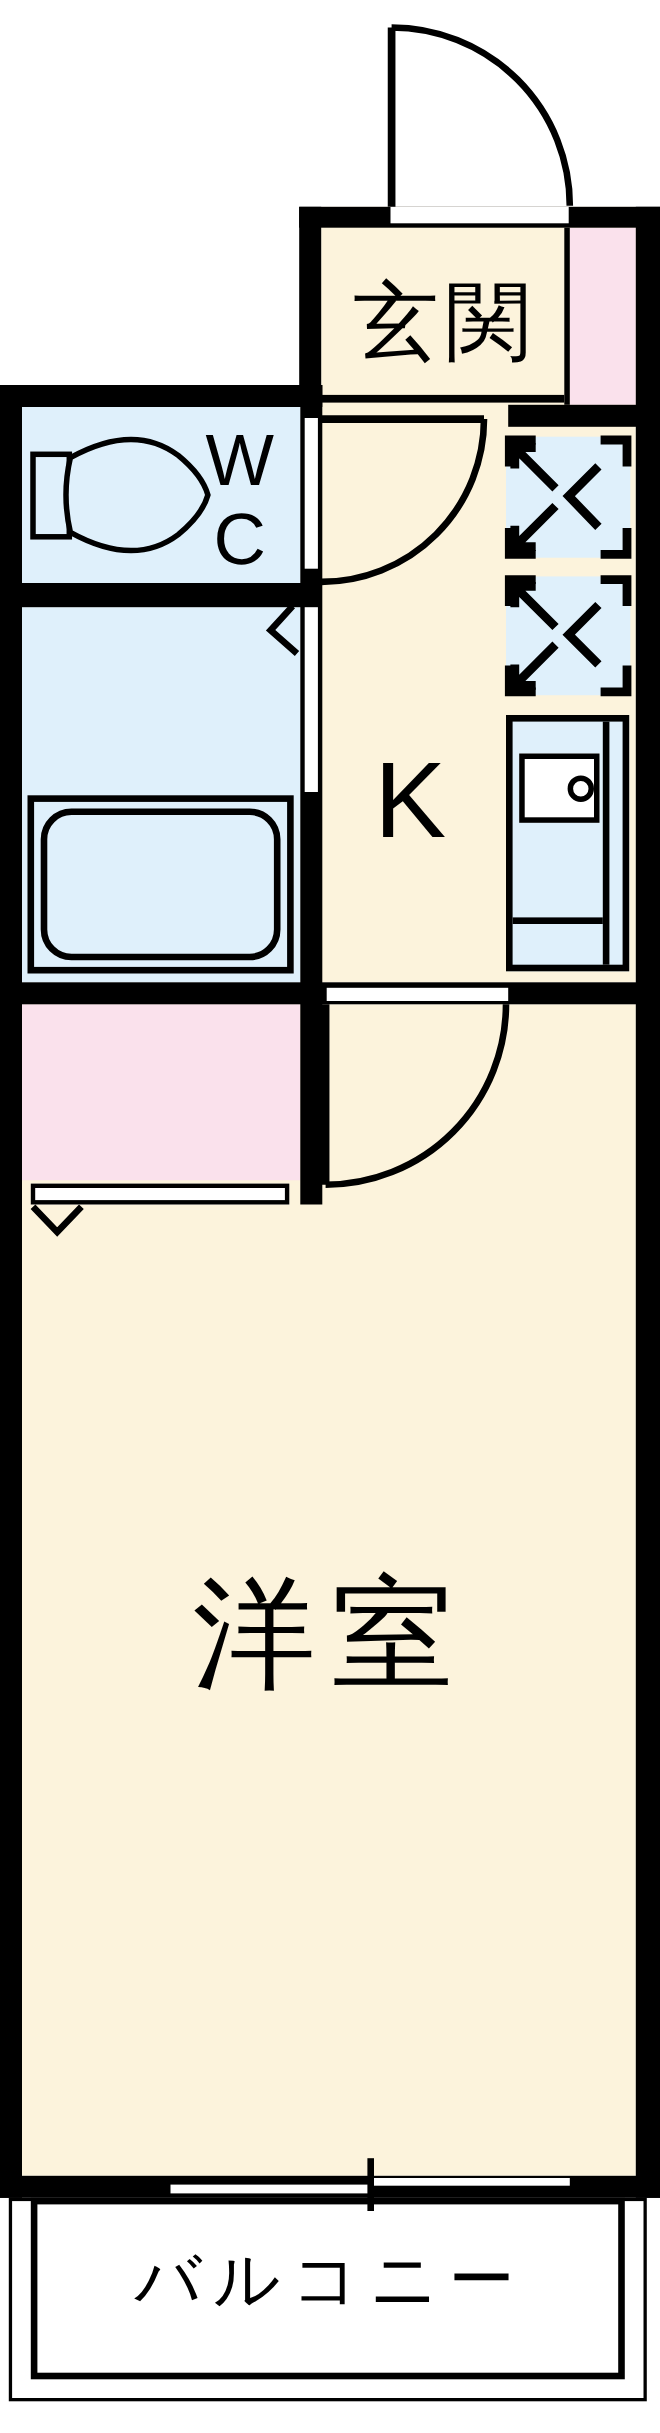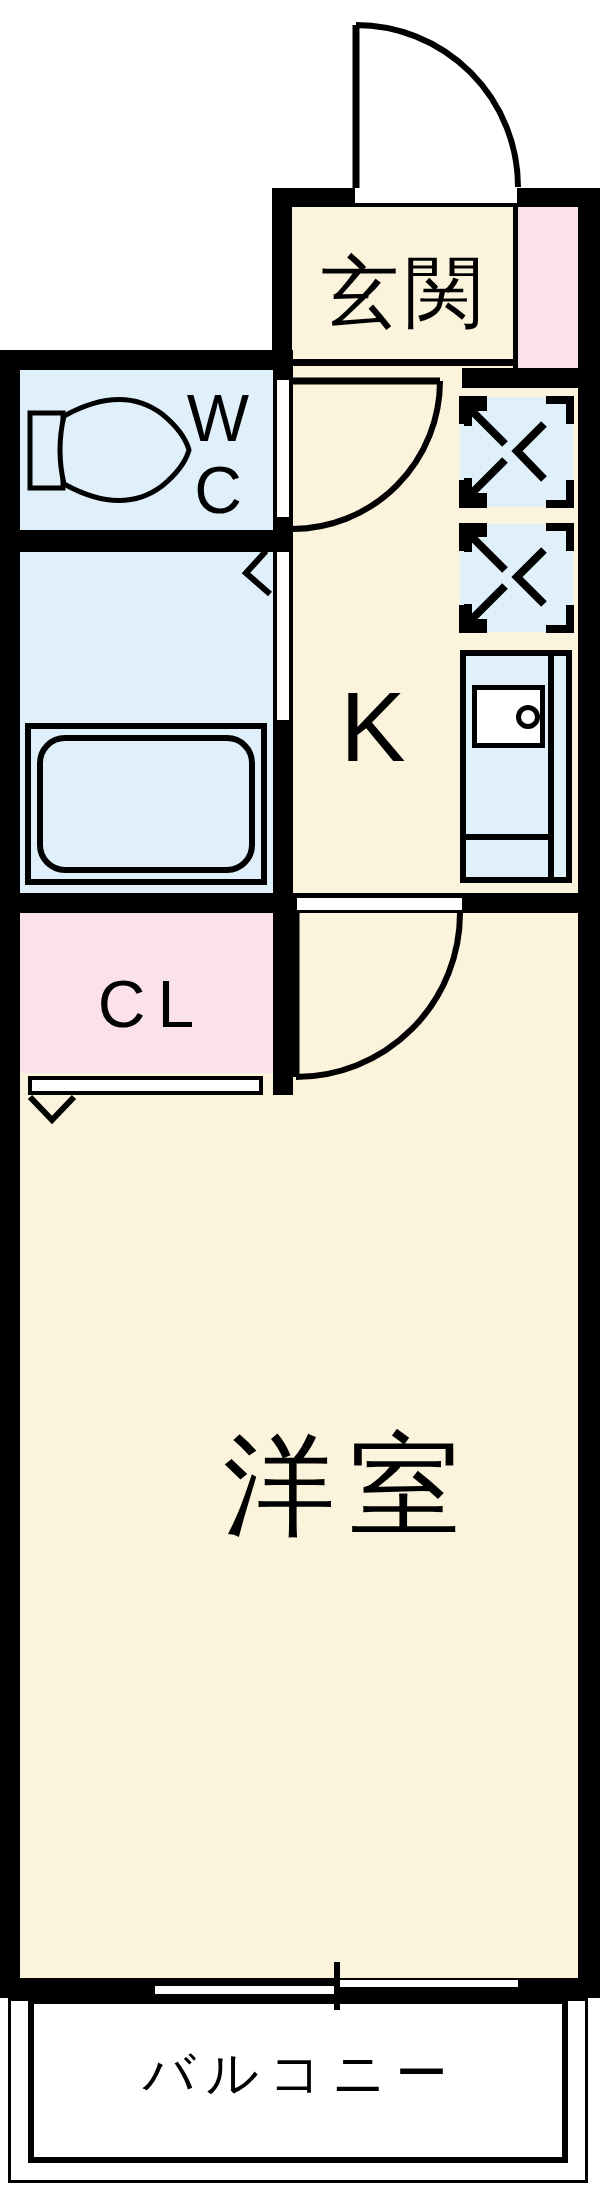--- a/index.html
+++ b/index.html
@@ -118,19 +118,18 @@
   <div class="label" style="left:405px;top:292px;font-size:78px;letter-spacing:6px;">玄関</div>
 
   <div class="abs" style="left:176px;top:382px;width:84px;text-align:center;font-size:66px;line-height:72px;color:#000;">
     <div>W</div>
     <div>C</div>
   </div>
 
 
   <div class="label" style="left:373px;top:727px;font-size:98px;">K</div>
 
-  <div class="label" style="left:152px;top:1004px;font-size:66px;letter-spacing:12px;">CL</div>
 
-  <div class="label" style="left:301px;top:1486px;font-size:112px;letter-spacing:14px;margin-left:48px;">洋室</div>
+  <div class="label" style="left:301px;top:1486px;font-size:112px;letter-spacing:14px;">洋室</div>
 
-  <div class="label" style="left:300px;top:2073px;font-size:52px;letter-spacing:10px;">バルコニー</div>
+  <div class="label" style="left:300px;top:2073px;font-size:60px;letter-spacing:10px;">バルコニー</div>
 
 </div>
 
 </body></html>

